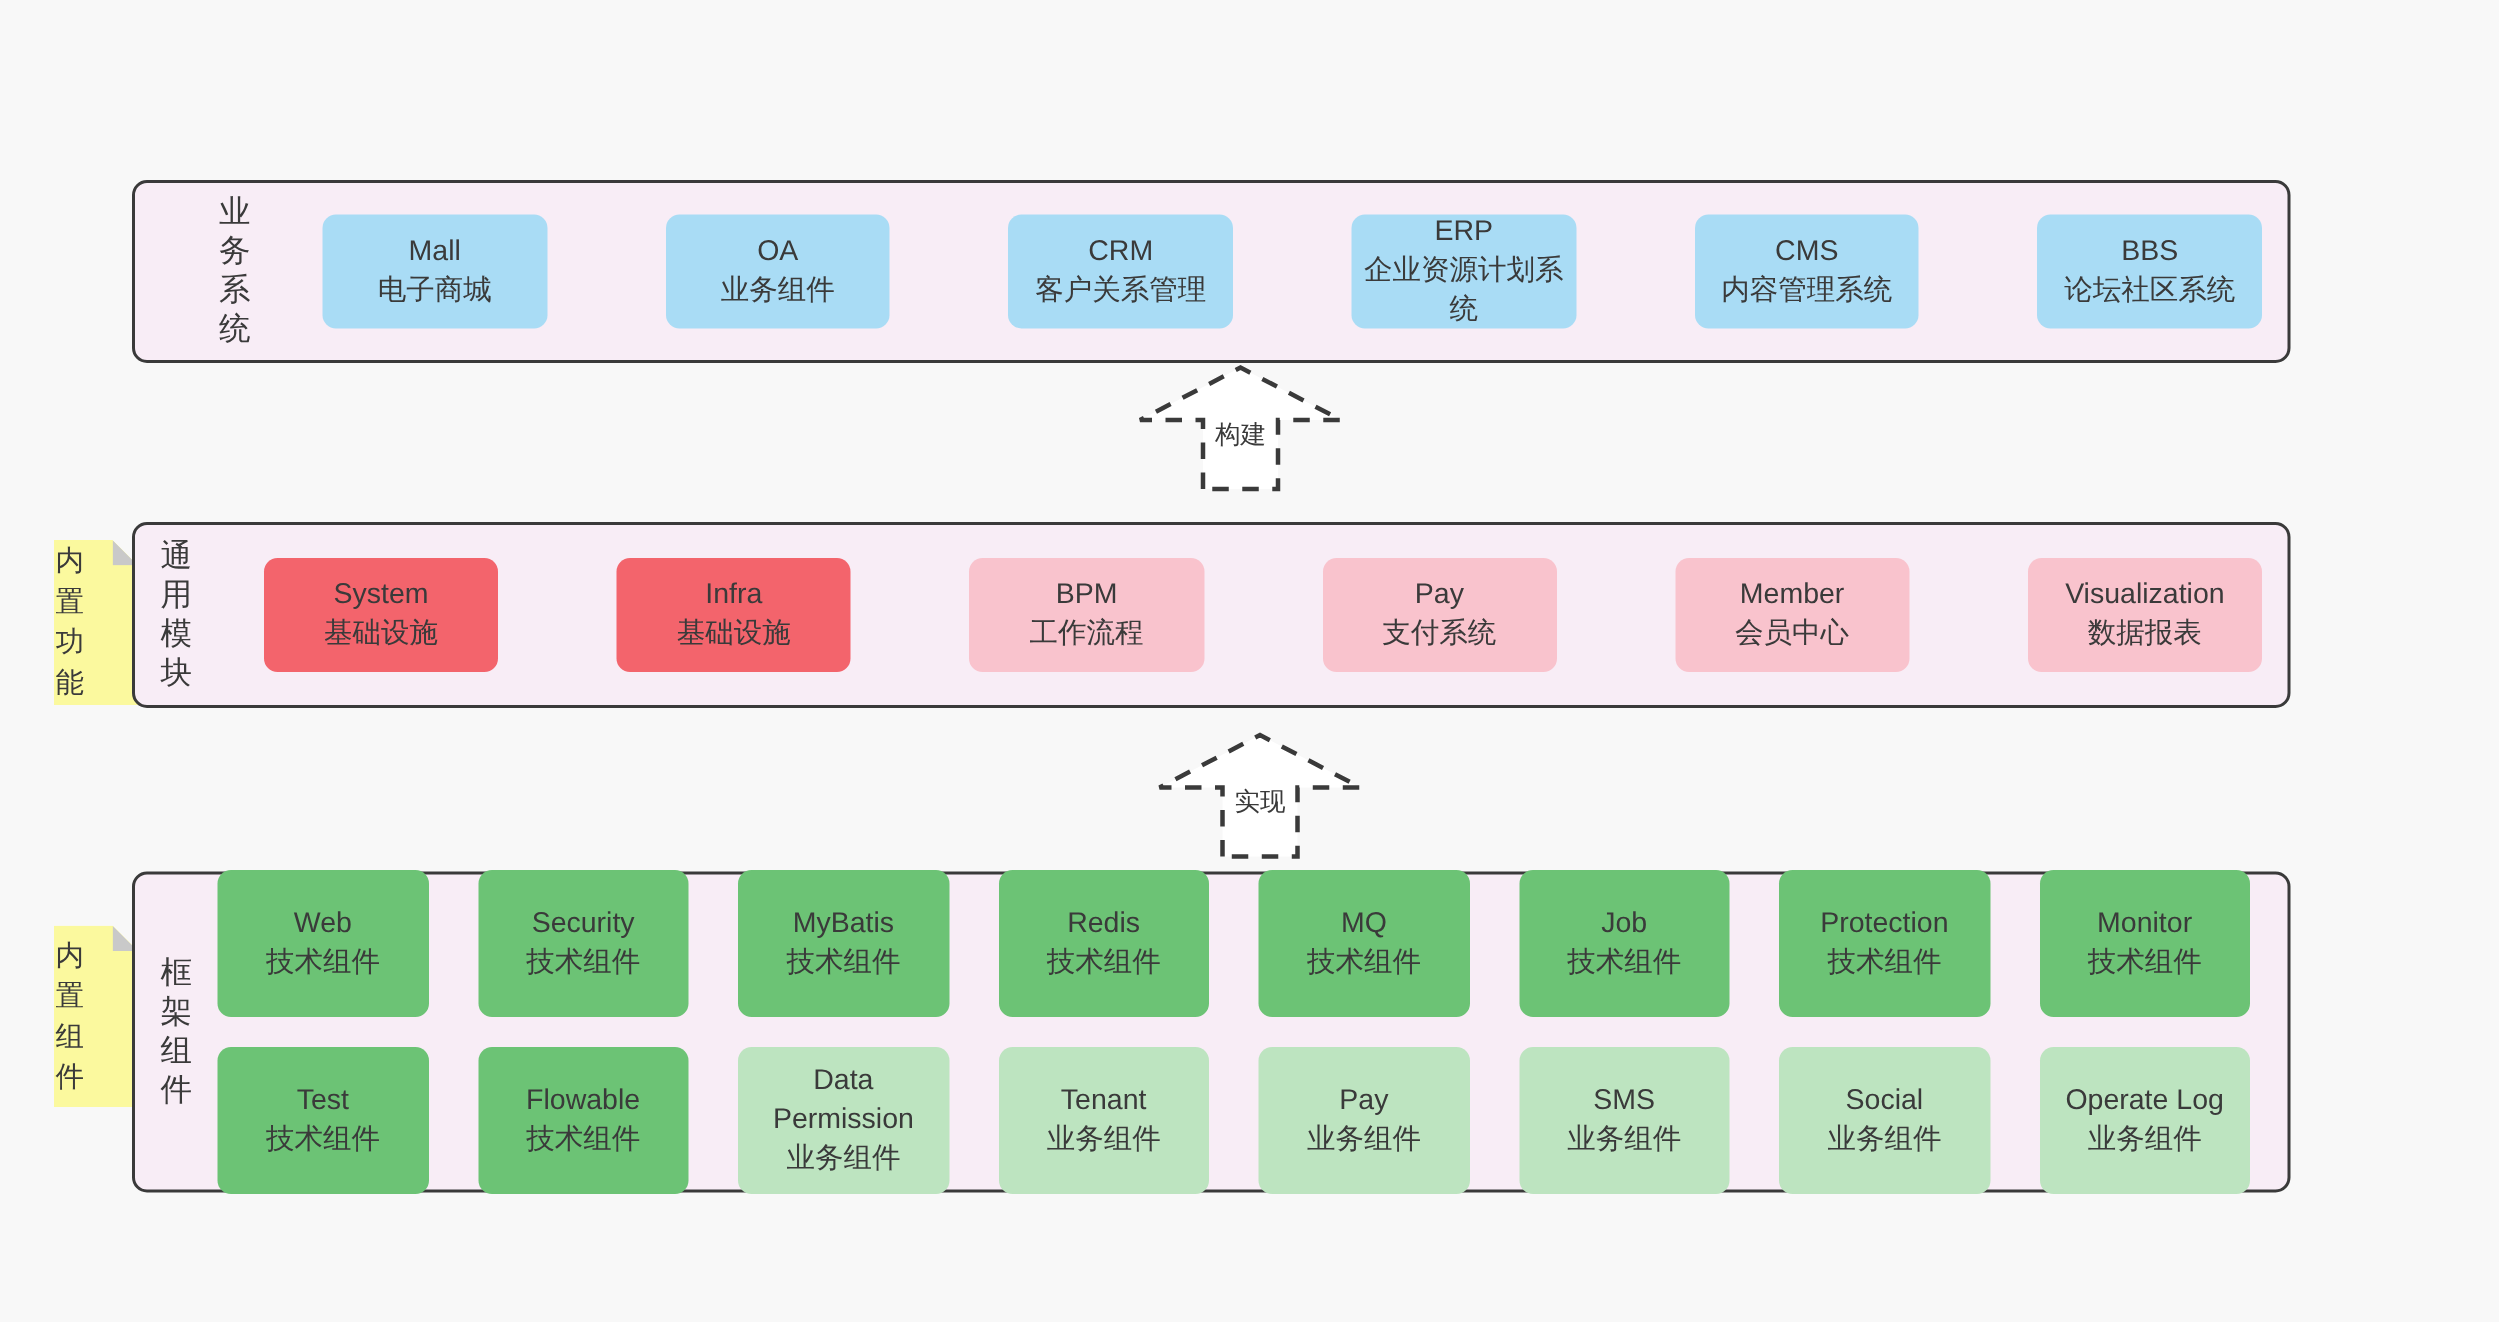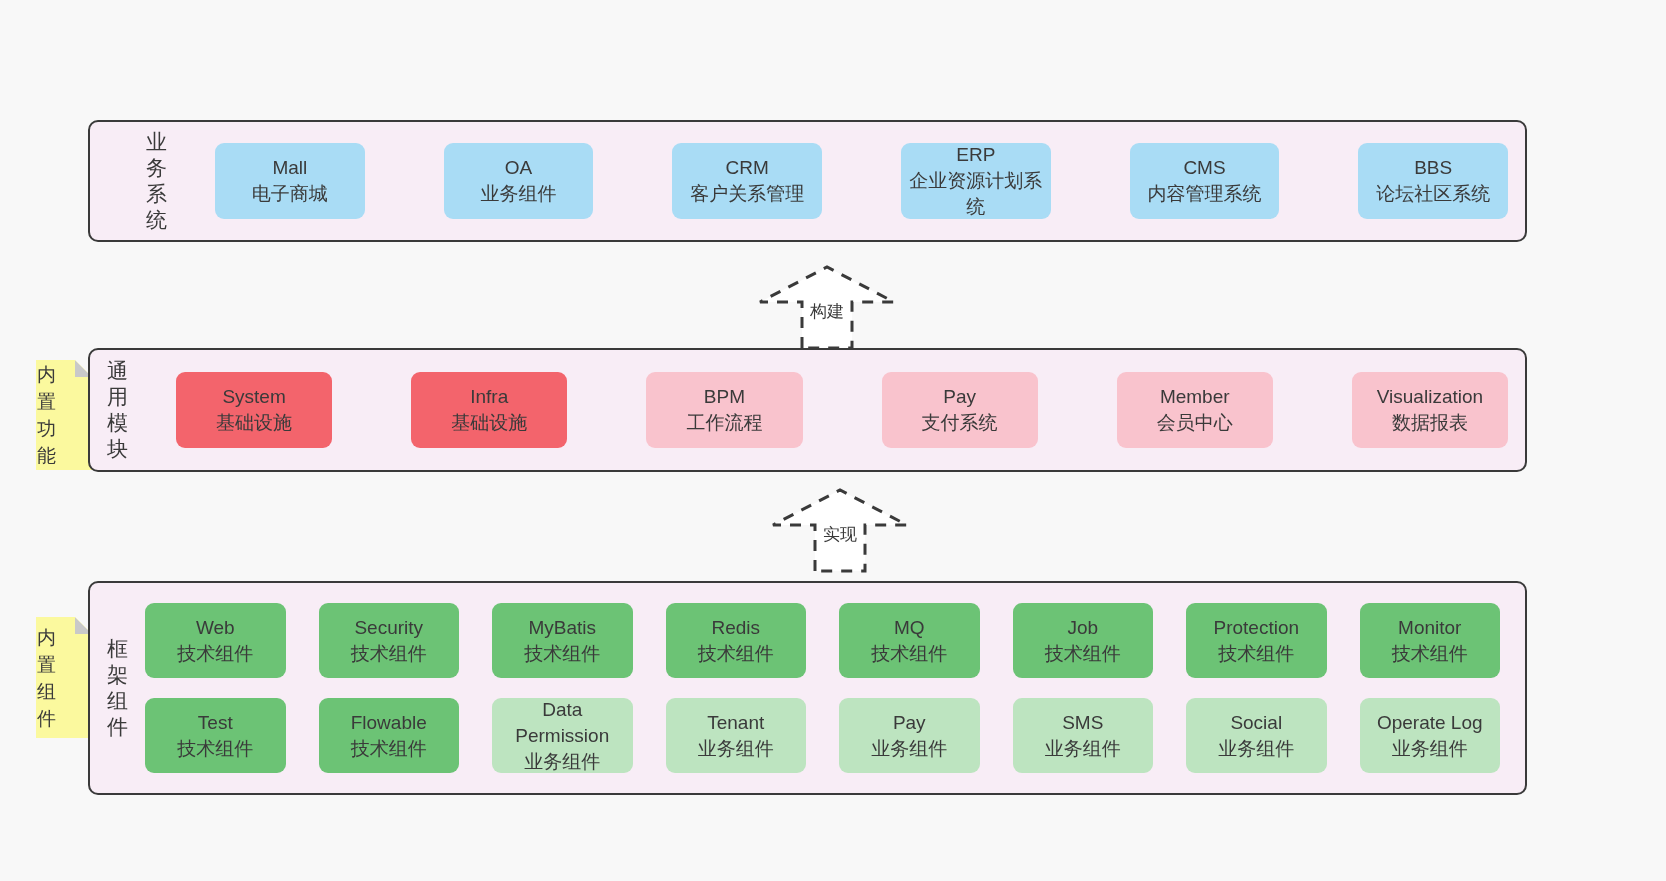--- a/index.html
+++ b/index.html
@@ -27,38 +27,38 @@
   }
   .vlabel span{display:block;width:23px;word-break:break-all;text-align:center;}
   .boxes{flex:1;display:grid;align-content:center;padding-right:17px;}
   .cols6{grid-template-columns:repeat(6,1fr);column-gap:48px;}
   .cols8{grid-template-columns:repeat(8,1fr);column-gap:33px;row-gap:20px;padding-right:25px;}
   .box{
     border-radius:9px;display:flex;flex-direction:column;align-items:center;justify-content:center;
     text-align:center;font-size:19px;line-height:26px;padding:2px 5px;box-sizing:border-box;
   }
   .cols6 .box{height:76px;margin-left:31px;}
-  .cols8 .box{height:75px;}
+  .cols8 .box{height:98px;}
   .c-blue{background:var(--blue);} .c-red{background:var(--red);}
   .c-pink{background:var(--pink);} .c-green{background:var(--green);}
   .c-light_green{background:var(--light_green);}
   .sticky-tab{
     position:absolute;left:36px;width:56px;z-index:1;background:var(--sticky_yellow);
     display:flex;align-items:center;justify-content:flex-start;font-size:19px;line-height:27px;
     clip-path:polygon(0 0, calc(100% - 17px) 0, 100% 17px, 100% 100%, 0 100%);
   }
   .sticky-tab .fold{
     position:absolute;top:0;right:0;width:17px;height:17px;background:var(--sticky_fold);
     clip-path:polygon(0 0, 100% 100%, 0 100%);
   }
   .sticky-tab span{display:block;width:21px;word-break:break-all;text-align:center;position:relative;}
   #tab-modules{top:360px;height:110px;}
   #tab-components{top:617px;height:121px;}
   .arrow{position:absolute;width:140px;height:86px;z-index:1;}
-  #arrow-build{left:757px;top:264px;}
+  #arrow-build{left:757px;top:242px;}
   #arrow-implement{left:770px;top:487px;}
   .arrow svg{display:block;width:140px;height:86px;}
   .arrow path{fill:#ffffff;stroke:var(--outline);stroke-width:3;stroke-dasharray:11 9;}
   .arrow .albl{
     position:absolute;left:50%;top:36px;transform:translateX(-50%);
     background:#ffffff;padding:0 3px;font-size:17px;white-space:nowrap;
   }
 </style>
 </head>
 <body>

